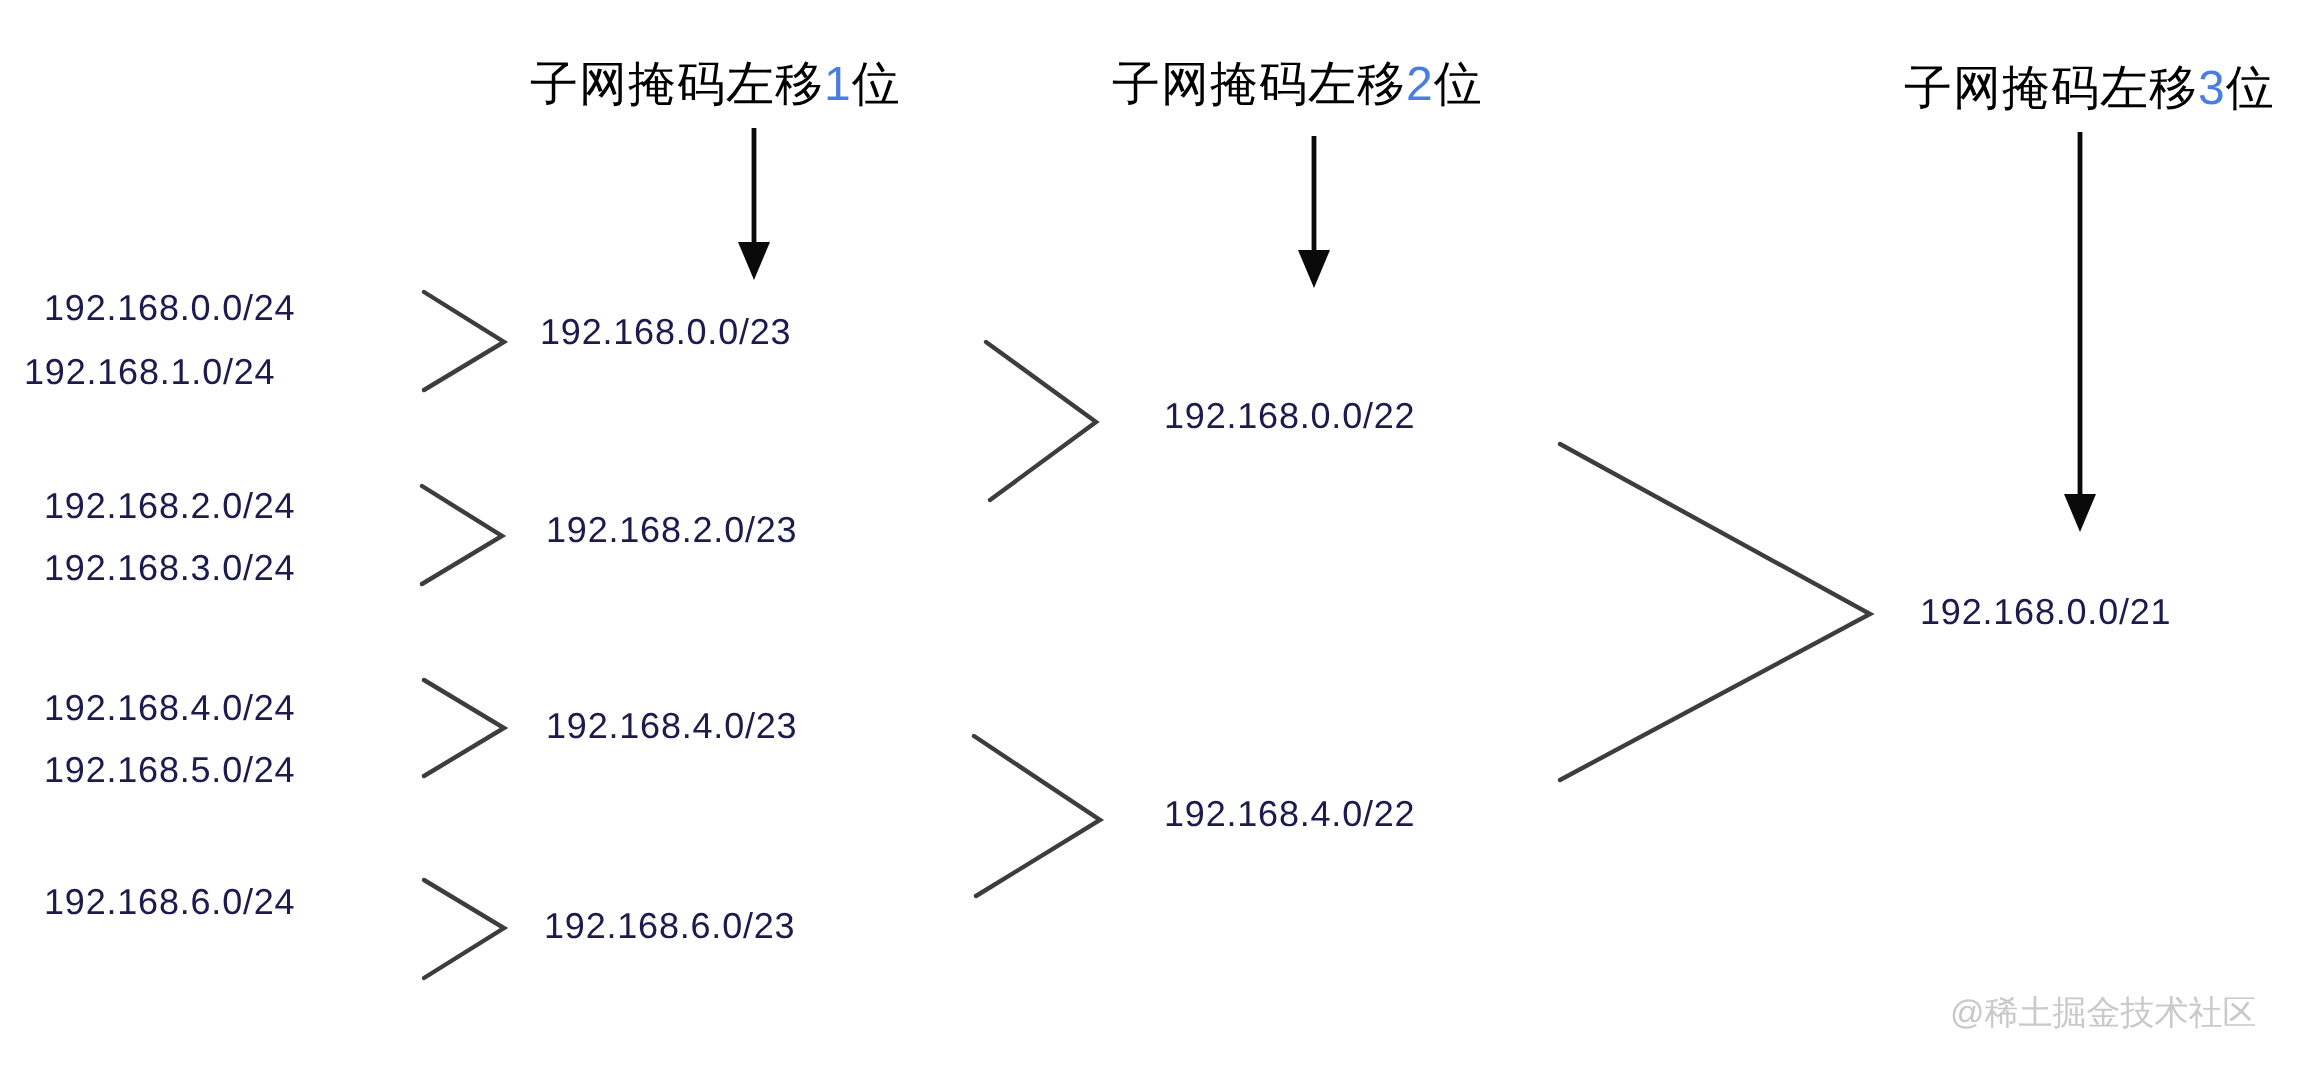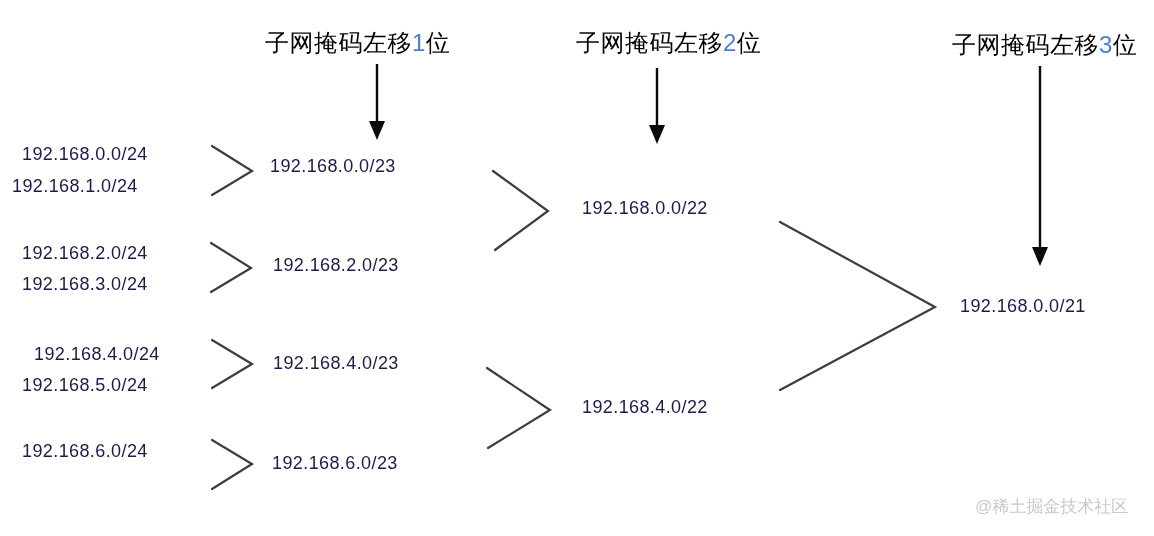--- a/index.html
+++ b/index.html
@@ -90,29 +90,29 @@
       <polygon class="arrow-head" points="657,144 649,125 665,125"></polygon>
     </g>
     <g>
       <line class="arrow-shaft" x1="1040" y1="66" x2="1040" y2="249"></line>
       <polygon class="arrow-head" points="1040,266 1032,247 1048,247"></polygon>
     </g>
   </svg>
 
   <div class="shift-label" style="left:265px; top:30px;"><span>子网掩码左移</span><span class="digit">1</span><span>位</span></div>
 
-  <div class="shift-label" style="left:576px; top:30px;"><span>子网掩码左移</span><span class="digit">2</span><span>位</span></div>
+  <div class="shift-label" style="left:556px; top:30px;"><span>子网掩码左移</span><span class="digit">2</span><span>位</span></div>
 
   <div class="shift-label" style="left:952px; top:32px;"><span>子网掩码左移</span><span class="digit">3</span><span>位</span></div>
 
   <div class="ip" style="left:22px; top:142px;">192.168.0.0/24</div>
   <div class="ip" style="left:12px; top:174px;">192.168.1.0/24</div>
   <div class="ip" style="left:22px; top:241px;">192.168.2.0/24</div>
   <div class="ip" style="left:22px; top:272px;">192.168.3.0/24</div>
-  <div class="ip" style="left:34px; top:342px;">192.168.4.0/24</div>
+  <div class="ip" style="left:22px; top:342px;">192.168.4.0/24</div>
   <div class="ip" style="left:22px; top:373px;">192.168.5.0/24</div>
   <div class="ip" style="left:22px; top:439px;">192.168.6.0/24</div>
 
   <div class="ip" style="left:270px; top:154px;">192.168.0.0/23</div>
   <div class="ip" style="left:273px; top:253px;">192.168.2.0/23</div>
   <div class="ip" style="left:273px; top:351px;">192.168.4.0/23</div>
   <div class="ip" style="left:272px; top:451px;">192.168.6.0/23</div>
 
   <div class="ip" style="left:582px; top:196px;">192.168.0.0/22</div>
   <div class="ip" style="left:582px; top:395px;">192.168.4.0/22</div>

